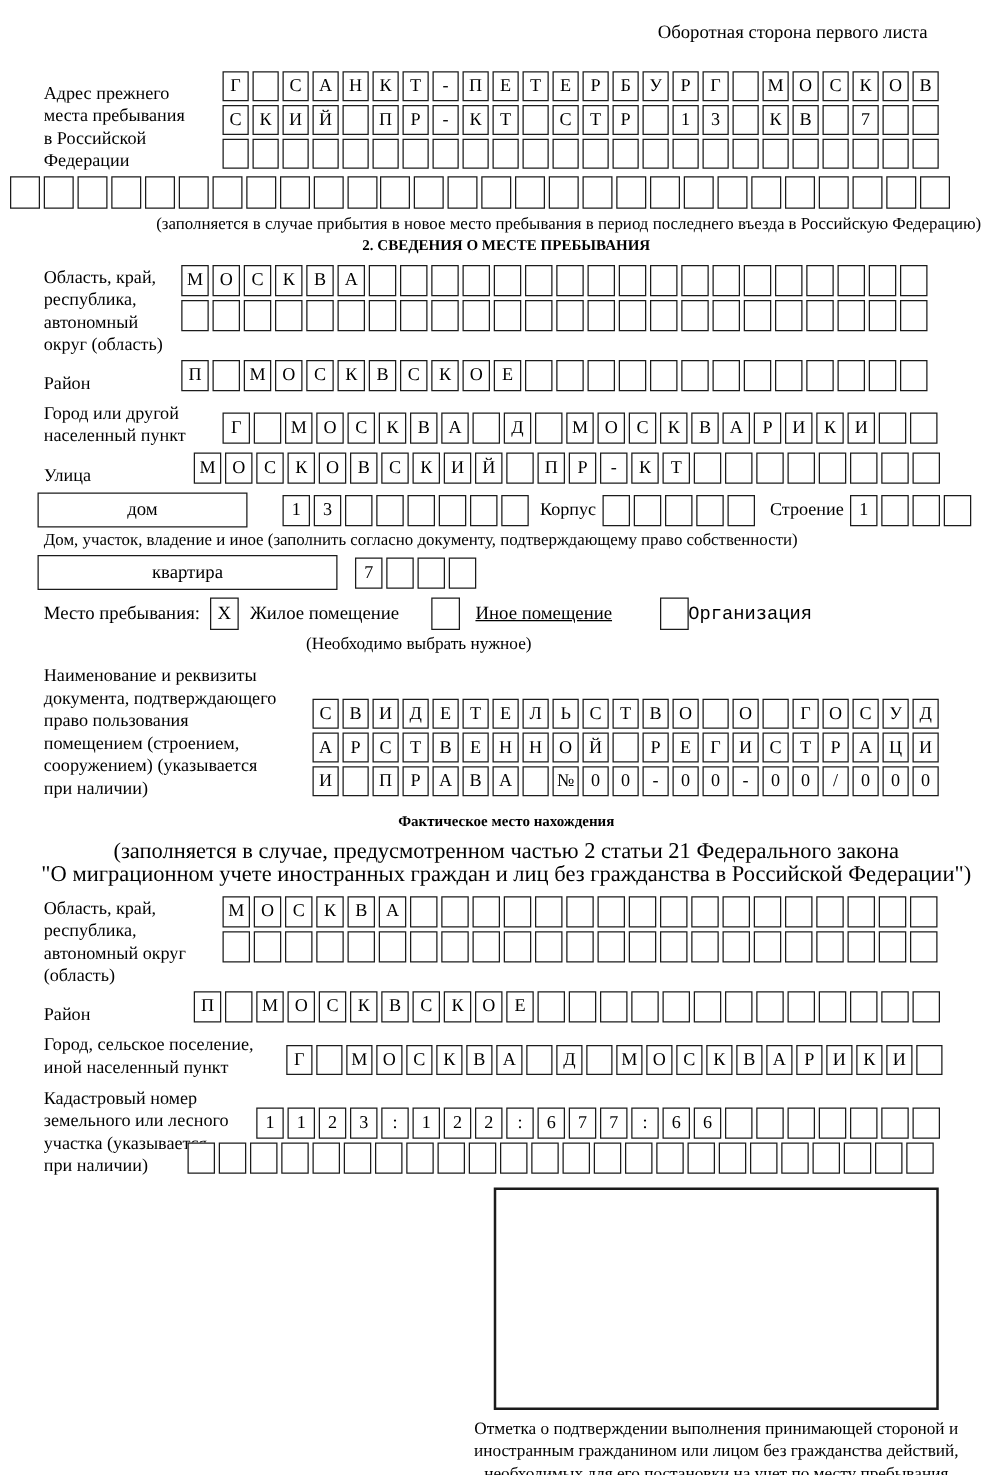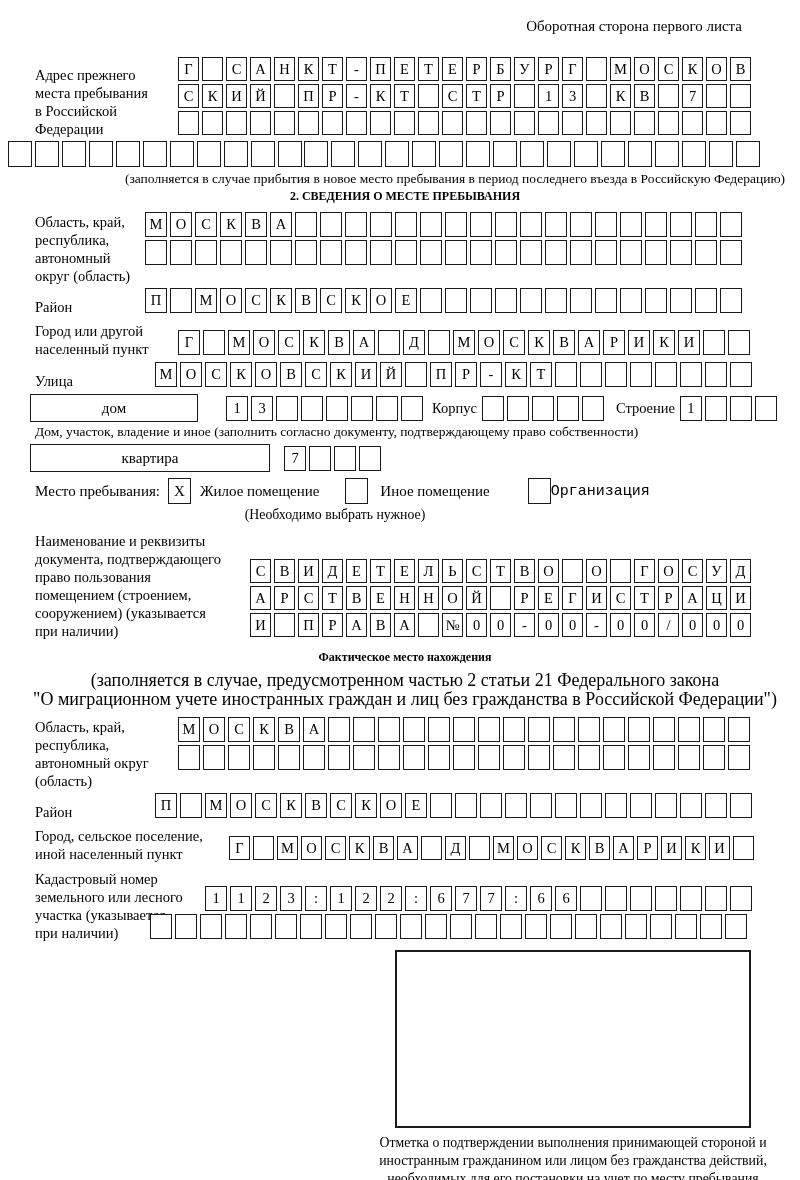--- a/index.html
+++ b/index.html
@@ -376,21 +376,21 @@
         <span class="cell"></span>
         <span class="cell"></span>
       </div>
   </div>
 
   <div class="check-row">
     <span>Место пребывания:</span>
     <span class="checkbox" style="margin-left:8px;">X</span>
     <span style="margin-left:9px;">Жилое помещение</span>
     <span class="checkbox" style="margin-left:26px;"></span>
-    <span style="margin-left:12px;">Иное помещение</span>
+    <span style="margin-left:12px;text-decoration:underline;">Иное помещение</span>
     <span class="checkbox" style="margin-left:38px;"></span>
     <span style="font-family:Liberation Mono, monospace;">Организация</span>
   </div>
   <div style="width:600px;text-align:center;font-size:13.8px;margin:3px 0 6px 0;">(Необходимо выбрать нужное)</div>
 
   <div class="frow">
     <div class="flabel" style="width:215px;">Наименование и реквизиты
 документа, подтверждающего
 право пользования
 помещением (строением,

